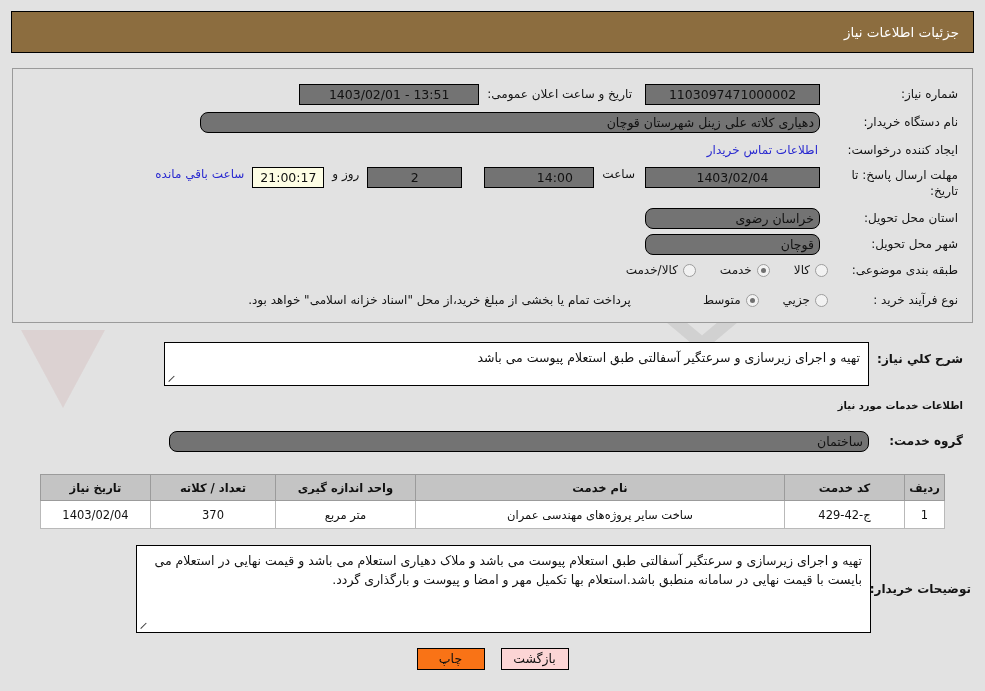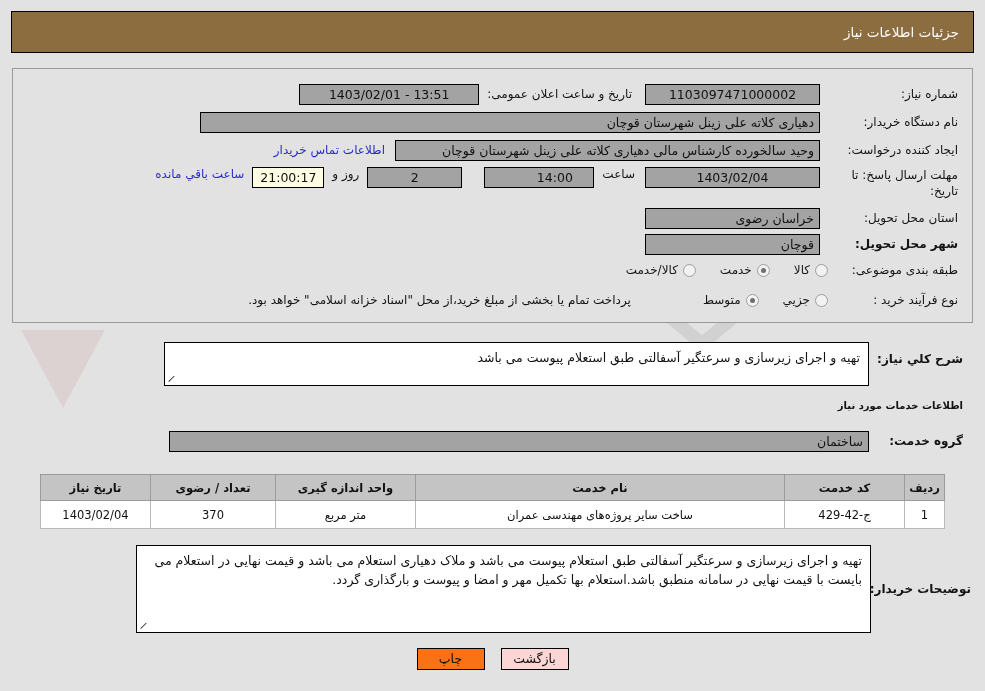--- a/index.html
+++ b/index.html
@@ -99,32 +99,32 @@
     height: 22px;
     white-space: nowrap;
   }
   .lbl {
     font-size: 12px;
     color: #141414;
     white-space: nowrap;
   }
   .lbl-bold { font-weight: bold; }
   .fld {
-    background: #a3a3a3;
+    background: #737373;
     border: 1px solid #000;
     height: 21px;
     line-height: 19px;
     padding: 0 5px;
     font-size: 12.5px;
     color: #111;
     text-align: center;
     overflow: hidden;
     white-space: nowrap;
   }
-  .fld.right  { text-align: right; }
+  .fld.right  { text-align: right; border-radius: 8px; }
   .fld.cream  { background: #fdfde4; }
   .link-blue {
     color: #2a2ad0;
     font-size: 12px;
     cursor: pointer;
     white-space: nowrap;
   }
 
   
   .radio {
@@ -267,42 +267,41 @@
     <span class="fld" style="width:180px; margin-right:8px;">13:51 - 1403/02/01</span>
   </div>
 
   <div class="frow" style="top:42px; right:14px;">
     <span class="lbl" style="width:130px; text-align:right;">نام دستگاه خریدار:</span>
     <span class="fld right" style="width:620px; margin-right:8px;">دهیاری کلاته علی زینل  شهرستان قوچان</span>
   </div>
 
   <div class="frow" style="top:70px; right:14px;">
     <span class="lbl" style="width:130px; text-align:right;">ایجاد کننده درخواست:</span>
-    <span class="fld right" style="width:425px; margin-right:8px;">وحید سالخورده کارشناس مالی دهیاری کلاته علی زینل  شهرستان قوچان</span>
     <span class="link-blue" style="margin-right:10px;">اطلاعات تماس خریدار</span>
   </div>
 
   <div class="frow" style="top:98px; right:14px; align-items:flex-start; height:38px;">
     <span class="lbl" style="width:130px; text-align:right; white-space:normal; line-height:1.35; display:block;">مهلت ارسال پاسخ: تا تاریخ:</span>
     <span class="fld" style="width:175px; margin-right:8px;">1403/02/04</span>
     <span class="lbl" style="margin-right:10px;">ساعت</span>
     <span class="fld" style="width:110px; margin-right:8px;padding-left:36px;">14:00</span>
     <span class="fld" style="width:95px; margin-right:22px;">2</span>
     <span class="lbl" style="margin-right:8px;">روز و</span>
     <span class="fld cream" style="width:72px; margin-right:8px;">21:00:17</span>
     <span class="link-blue" style="margin-right:8px;">ساعت باقي مانده</span>
   </div>
 
   <div class="frow" style="top:138px; right:14px;">
     <span class="lbl" style="width:130px; text-align:right;">استان محل تحویل:</span>
     <span class="fld right" style="width:175px; margin-right:8px;">خراسان رضوی</span>
   </div>
 
   <div class="frow" style="top:164px; right:14px;">
-    <span class="lbl" style="width:130px; text-align:right;font-weight:bold;">شهر محل تحویل:</span>
+    <span class="lbl" style="width:130px; text-align:right;">شهر محل تحویل:</span>
     <span class="fld right" style="width:175px; margin-right:8px;">قوچان</span>
   </div>
 
   <div class="frow" style="top:190px; right:14px;">
     <span class="lbl" style="width:130px; text-align:right;">طبقه بندی موضوعی:</span>
     <span class="radio-group">
       <span class="radio"></span>
       <span class="rtext">کالا</span>
     </span>
     <span class="radio-group">
@@ -347,21 +346,21 @@
   <div class="fld right" style="position:absolute; top:101px; right:104px; width:700px;">ساختمان</div>
 </div>
 
 <table id="items-table">
   <thead>
     <tr>
       <th style="width:40px;">ردیف</th>
       <th style="width:120px;">کد خدمت</th>
       <th>نام خدمت</th>
       <th style="width:140px;margin-left:48px;">واحد اندازه گیری</th>
-      <th style="width:125px;">تعداد / رضوی</th>
+      <th style="width:125px;">تعداد / کلاته</th>
       <th style="width:110px;">تاریخ نیاز</th>
     </tr>
   </thead>
   <tbody>
     <tr>
       <td>1</td>
       <td>ج-42-429</td>
       <td>ساخت سایر پروژه‌های مهندسی عمران</td>
       <td>متر مربع</td>
       <td>370</td>

